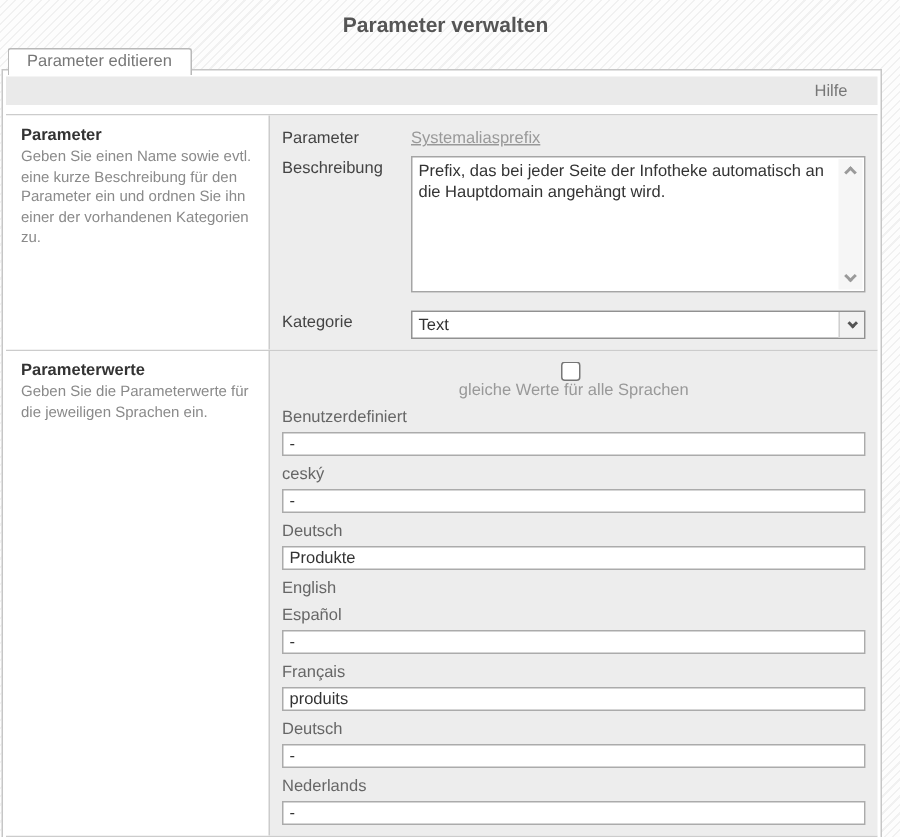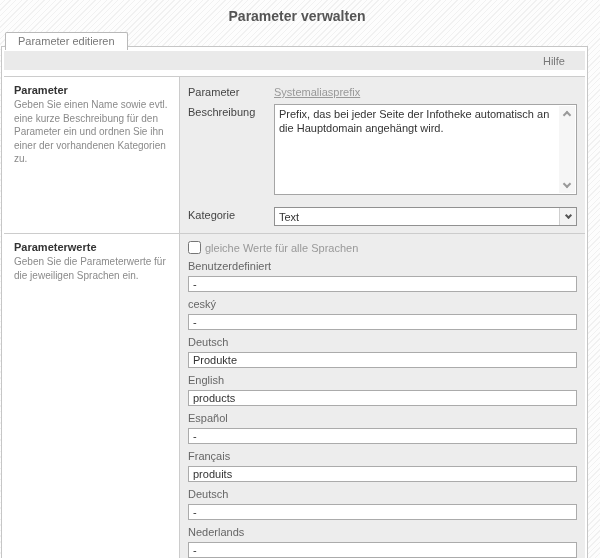--- a/index.html
+++ b/index.html
@@ -68,21 +68,21 @@
   .select-box {
     background: #fff; border: 1px solid #919191; height: 19px; margin-top: 6px;
     display: flex; align-items: center; font-size: 11px; color: #333;
     padding-left: 4px; cursor: default;
   }
   .select-arrow {
     margin-left: auto; width: 17px; height: 17px; background: #f2f2f2;
     border-left: 1px solid #cfcfcf; display: flex; align-items: center; justify-content: center;
   }
   .select-arrow .chev { border-color: #555; width: 5px; height: 5px; transform: rotate(45deg); margin-top: -2px; }
-  .checkbox-row { display: flex; align-items: center; font-size: 11px; color: #999; }
+  .checkbox-row { display: flex; align-items: center; font-size: 11px; color: #999; flex-direction: column; }
   .checkbox-row input {
     width: 13px; height: 13px; margin-right: 4px;
     accent-color: #fff;
   }
   .lang-label { font-size: 11px; color: #666; margin: 6px 0 2px 0; line-height: 12px; }
   .lang-input {
     width: 100%; height: 16px; border: 1px solid #ababab; background: #fff;
     font-family: "Liberation Sans", sans-serif; font-size: 11px; color: #333;
     padding: 1px 4px;
   }
@@ -154,21 +154,20 @@
         <div>
           <div class="lang-label">ceský</div>
           <input class="lang-input" value="-" style="">
         </div>
         <div>
           <div class="lang-label">Deutsch</div>
           <input class="lang-input" value="Produkte" style="">
         </div>
         <div>
           <div class="lang-label">English</div>
-          <input class="lang-input" value="products" style="">
         </div>
         <div>
           <div class="lang-label">Español</div>
           <input class="lang-input" value="-" style="">
         </div>
         <div>
           <div class="lang-label">Français</div>
           <input class="lang-input" value="produits" style="">
         </div>
         <div>

